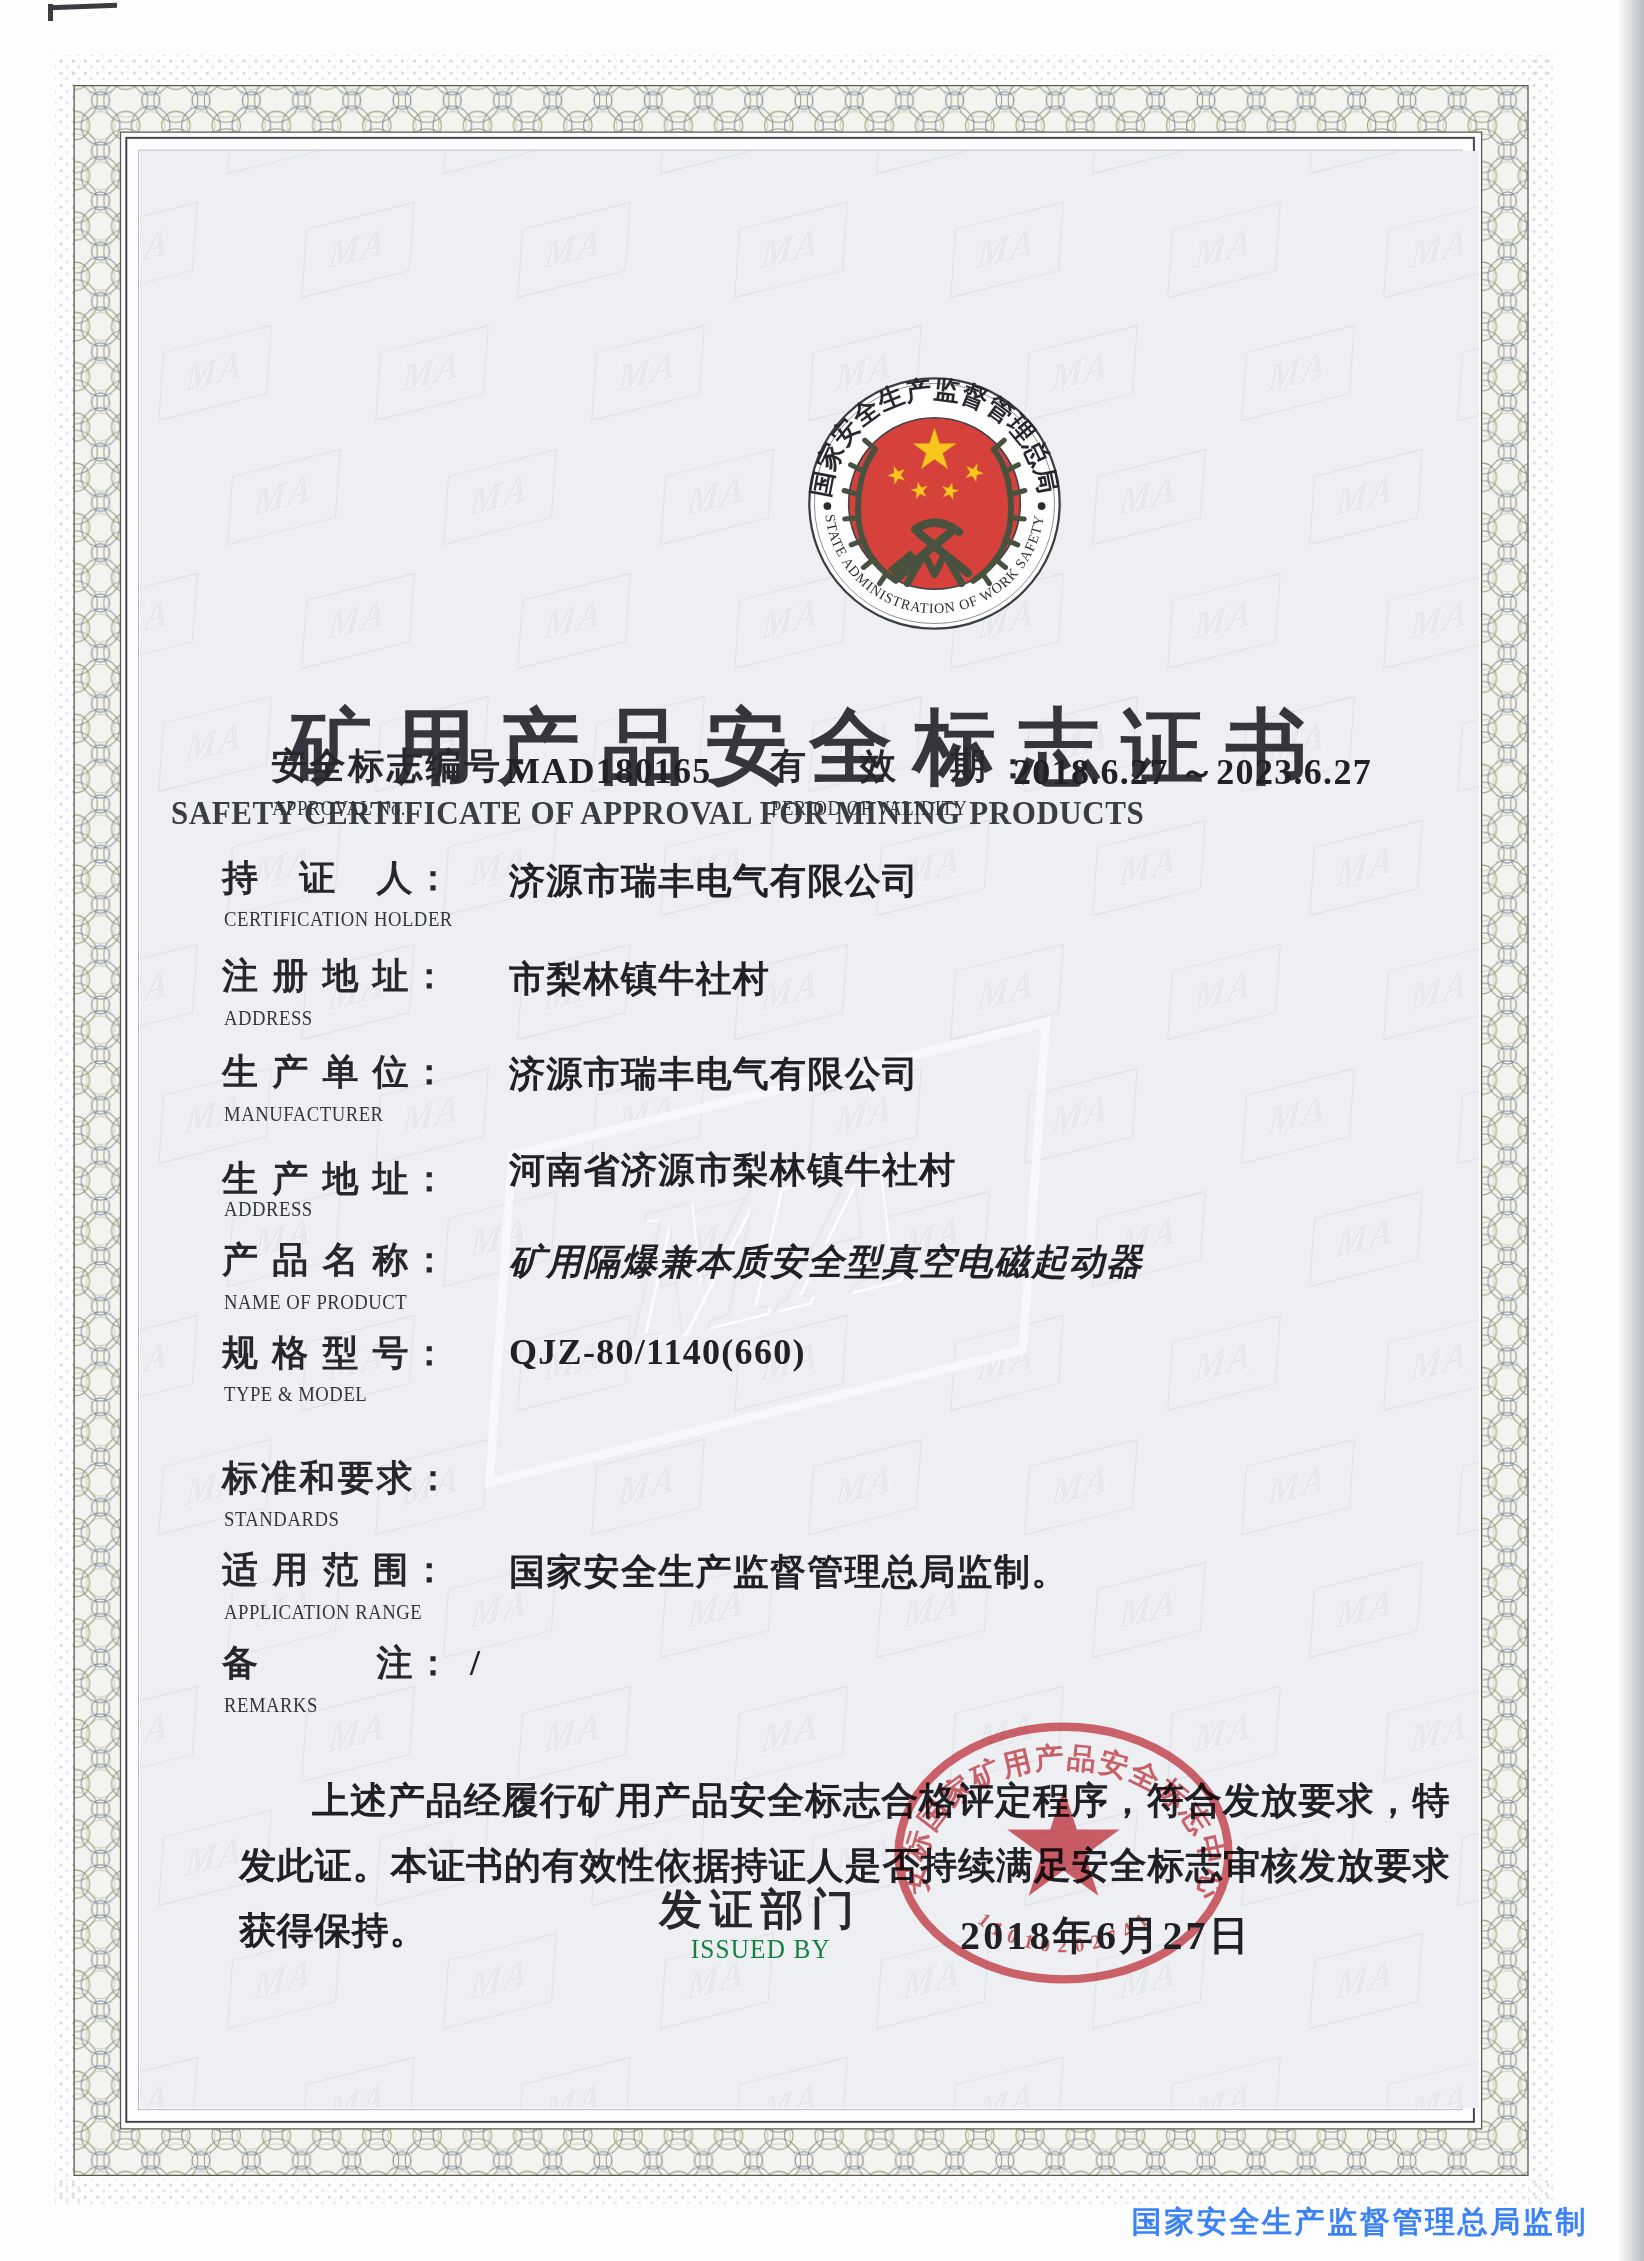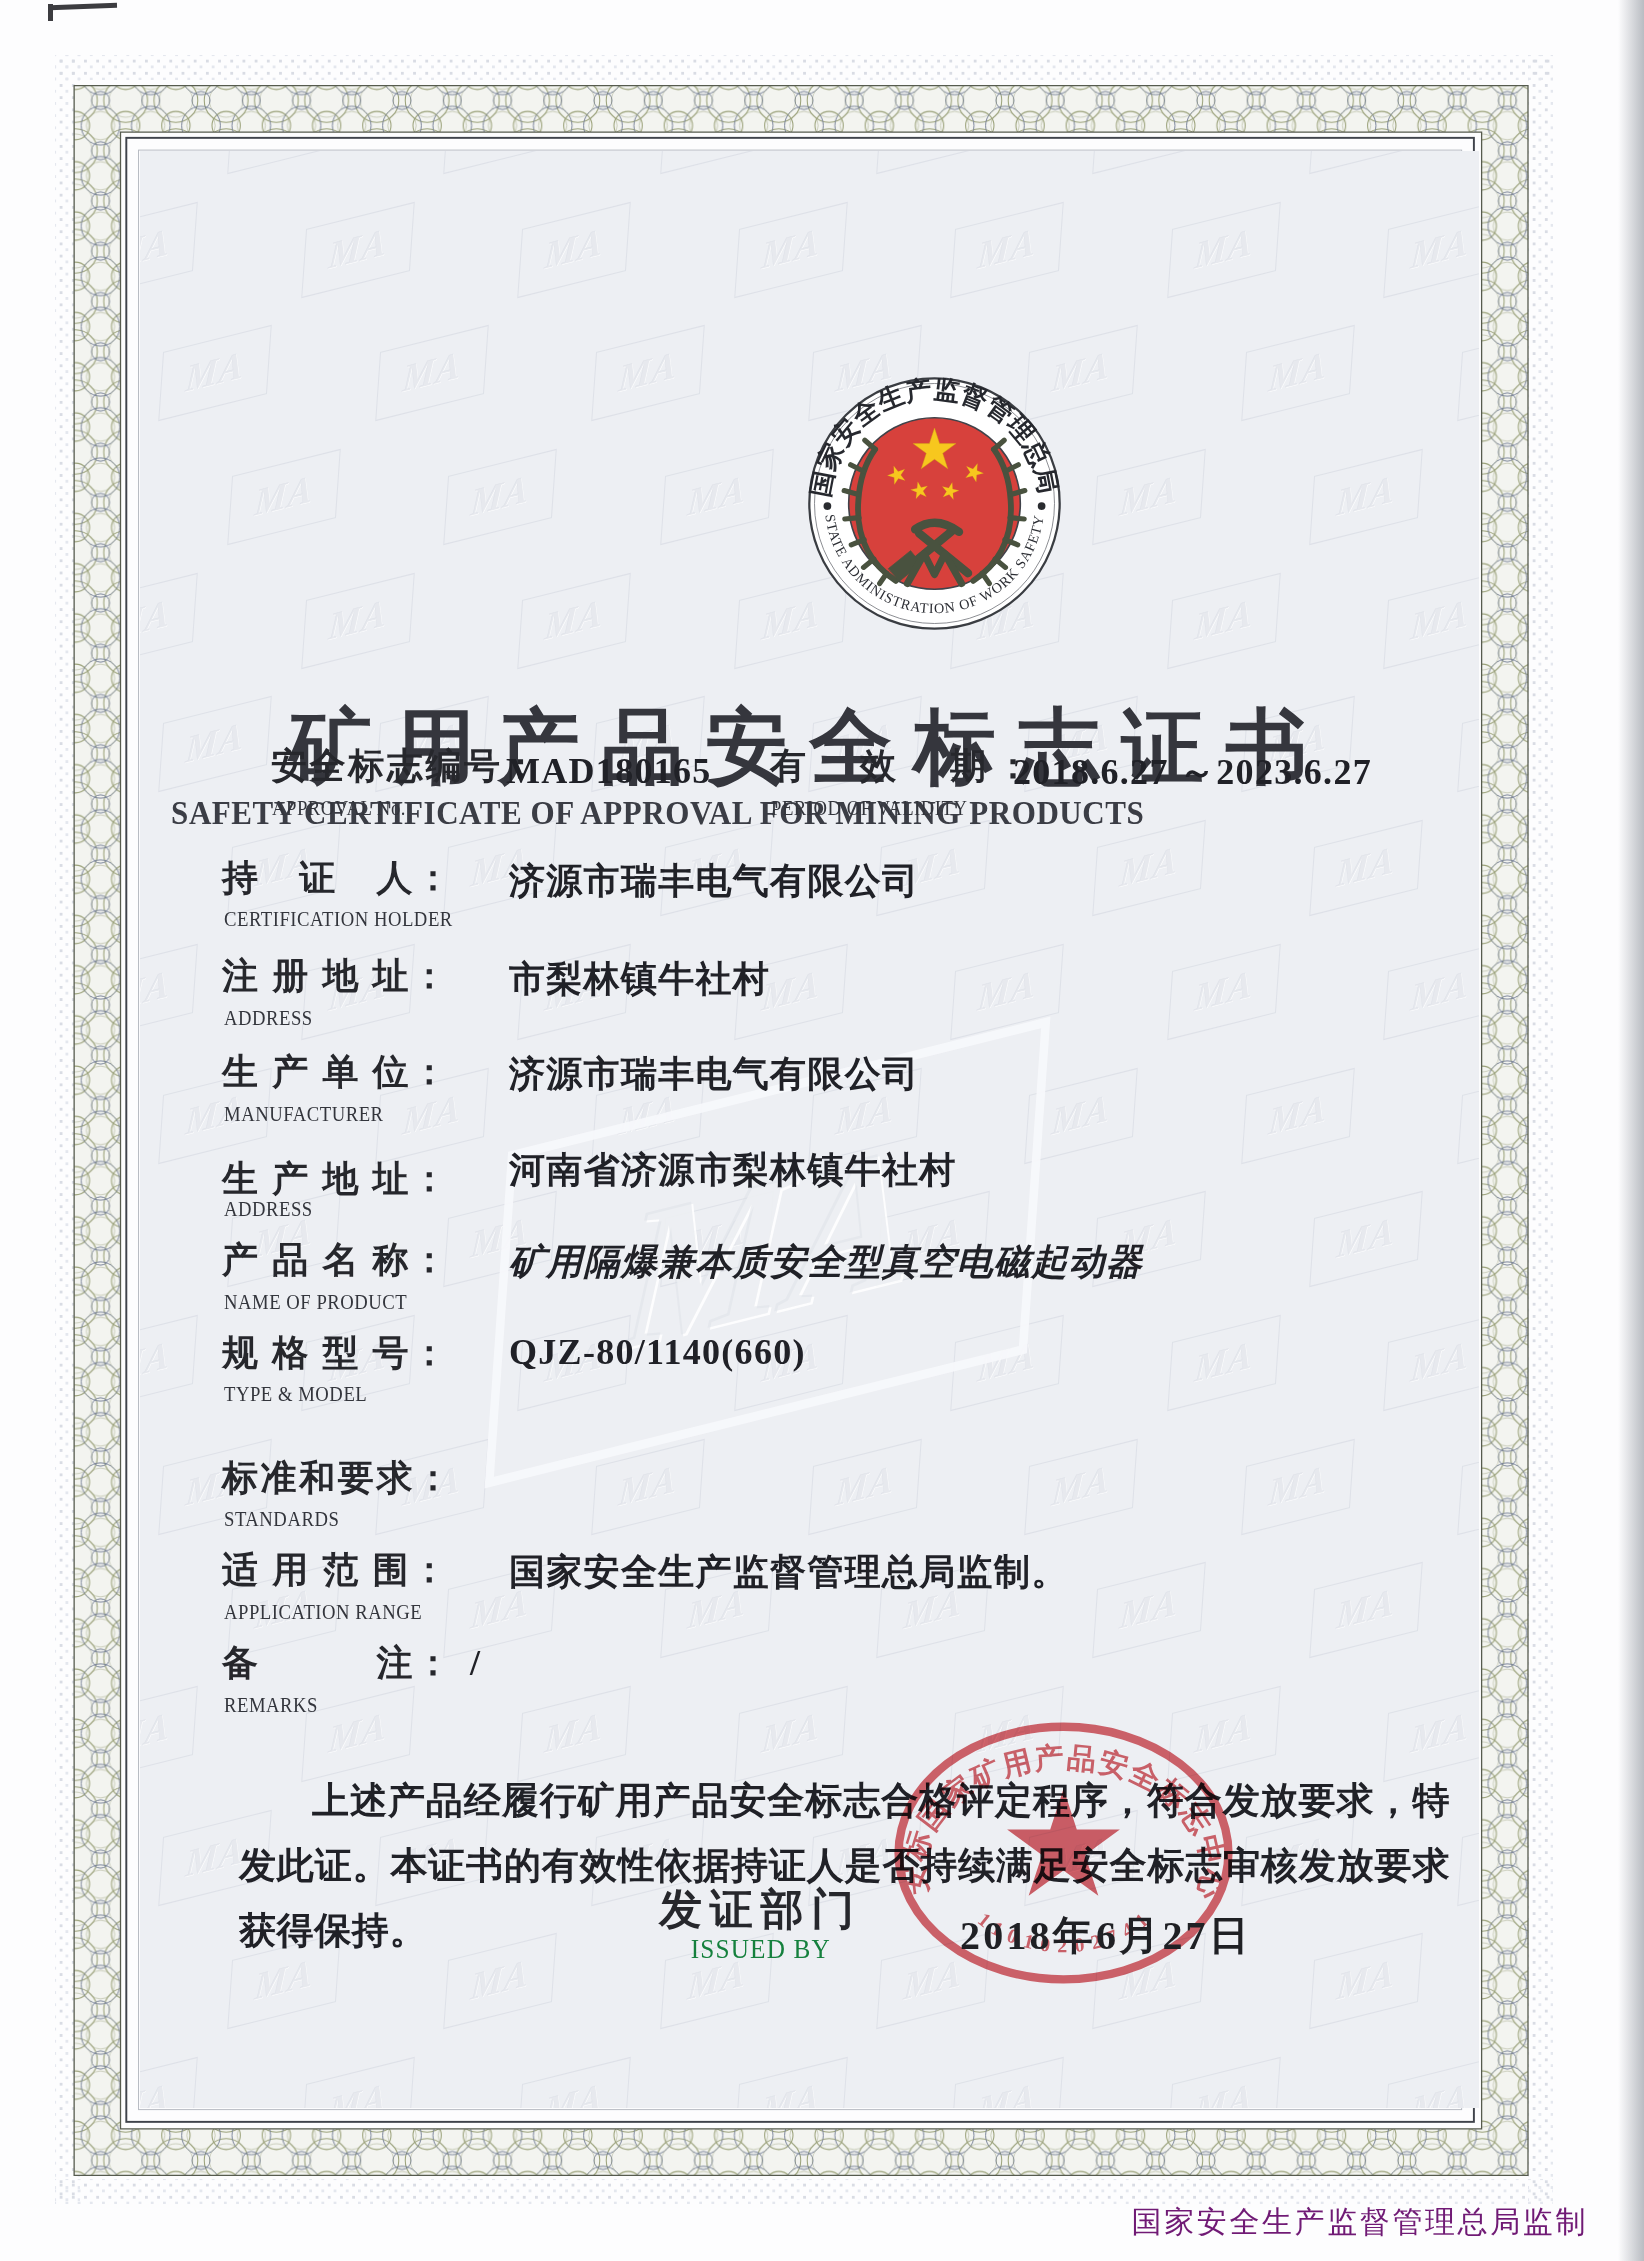--- a/index.html
+++ b/index.html
@@ -44,22 +44,22 @@
   .value{position:absolute;font-size:36px;font-weight:600;color:#202127;letter-spacing:1.3px;white-space:nowrap;}
   .statement{position:absolute;left:99px;top:1617px;width:1211px;font-size:37px;font-weight:600;
       color:#202127;line-height:65px;text-indent:73px;letter-spacing:0.6px;text-align:justify;}
   .issued-zh{position:absolute;left:427px;top:1730px;width:387px;text-align:center;
       font-size:43px;font-weight:700;letter-spacing:7.7px;color:#26272c;}
   .issued-en{position:absolute;left:427px;top:1782px;width:387px;text-align:center;font-size:28px;color:#15803d;}
   .issued-en span{display:inline-block;transform:scaleX(.9);letter-spacing:1.3px;}
   .stamp{position:absolute;left:743px;top:1570px;mix-blend-mode:multiply;opacity:.93;}
   .issue-date{position:absolute;left:820px;top:1757px;font-size:40px;font-weight:600;
       letter-spacing:3.2px;color:#1f2024;white-space:nowrap;}
-  .footer{position:absolute;right:56px;top:2202px;font-size:30px;font-weight:400;
-      letter-spacing:2.6px;color:#701a75;white-space:nowrap;}
+  .footer{position:absolute;right:56px;top:2202px;font-size:30px;font-weight:700;
+      letter-spacing:2.6px;color:#3b82f6;white-space:nowrap;}
 </style>
 </head>
 <body>
 
 <div class="page">
 
   <div class="scan-mark-h"></div>
   <div class="scan-mark-v"></div>
   <div class="scan-edge-right"></div>
 

